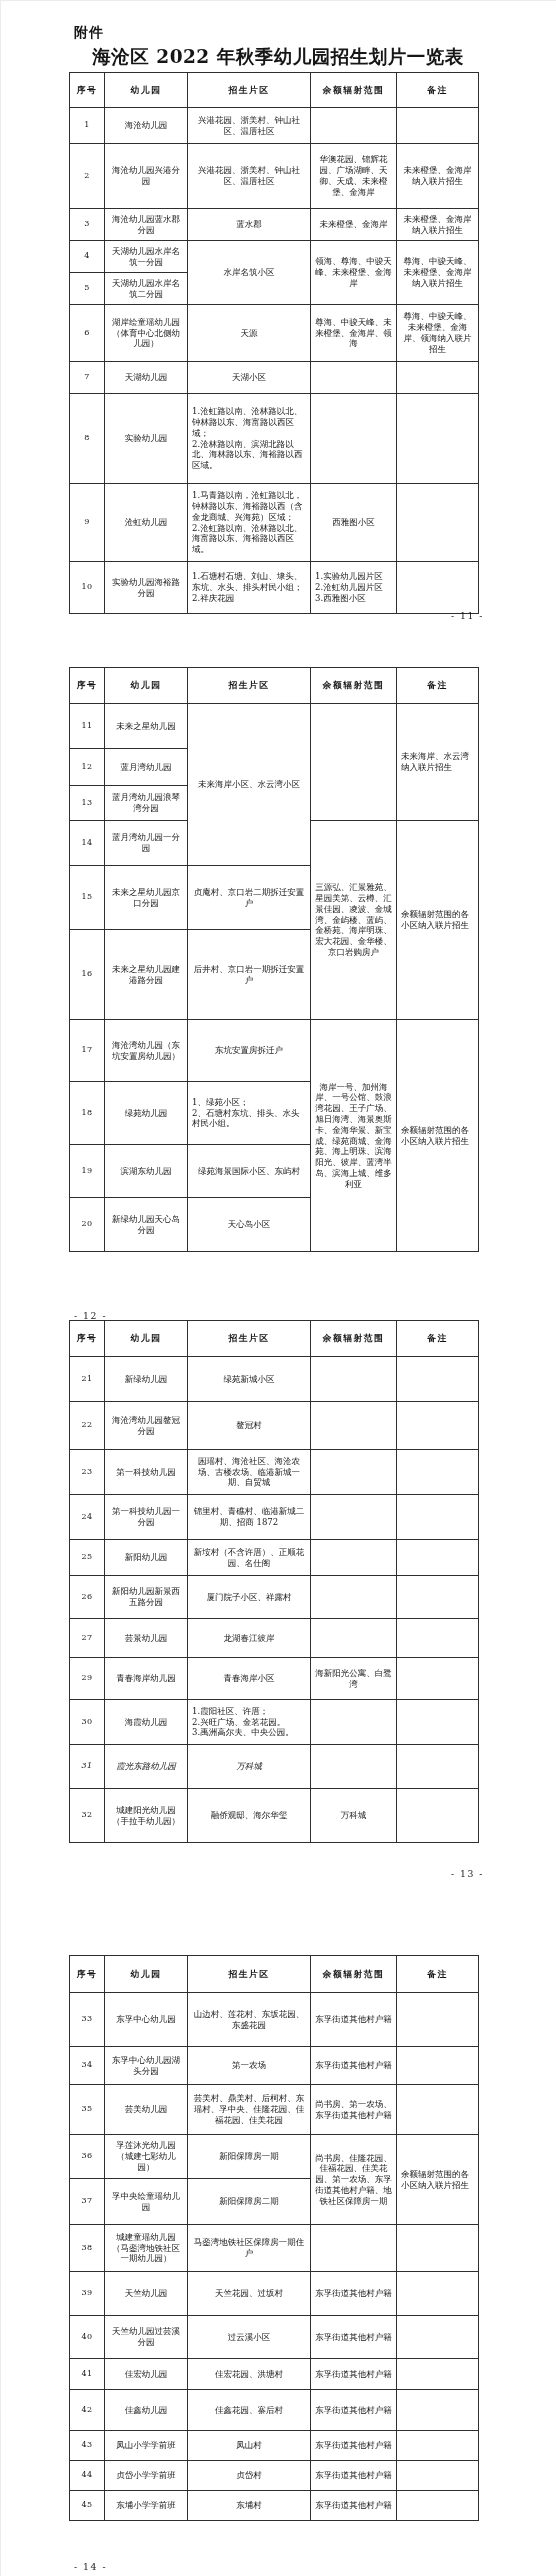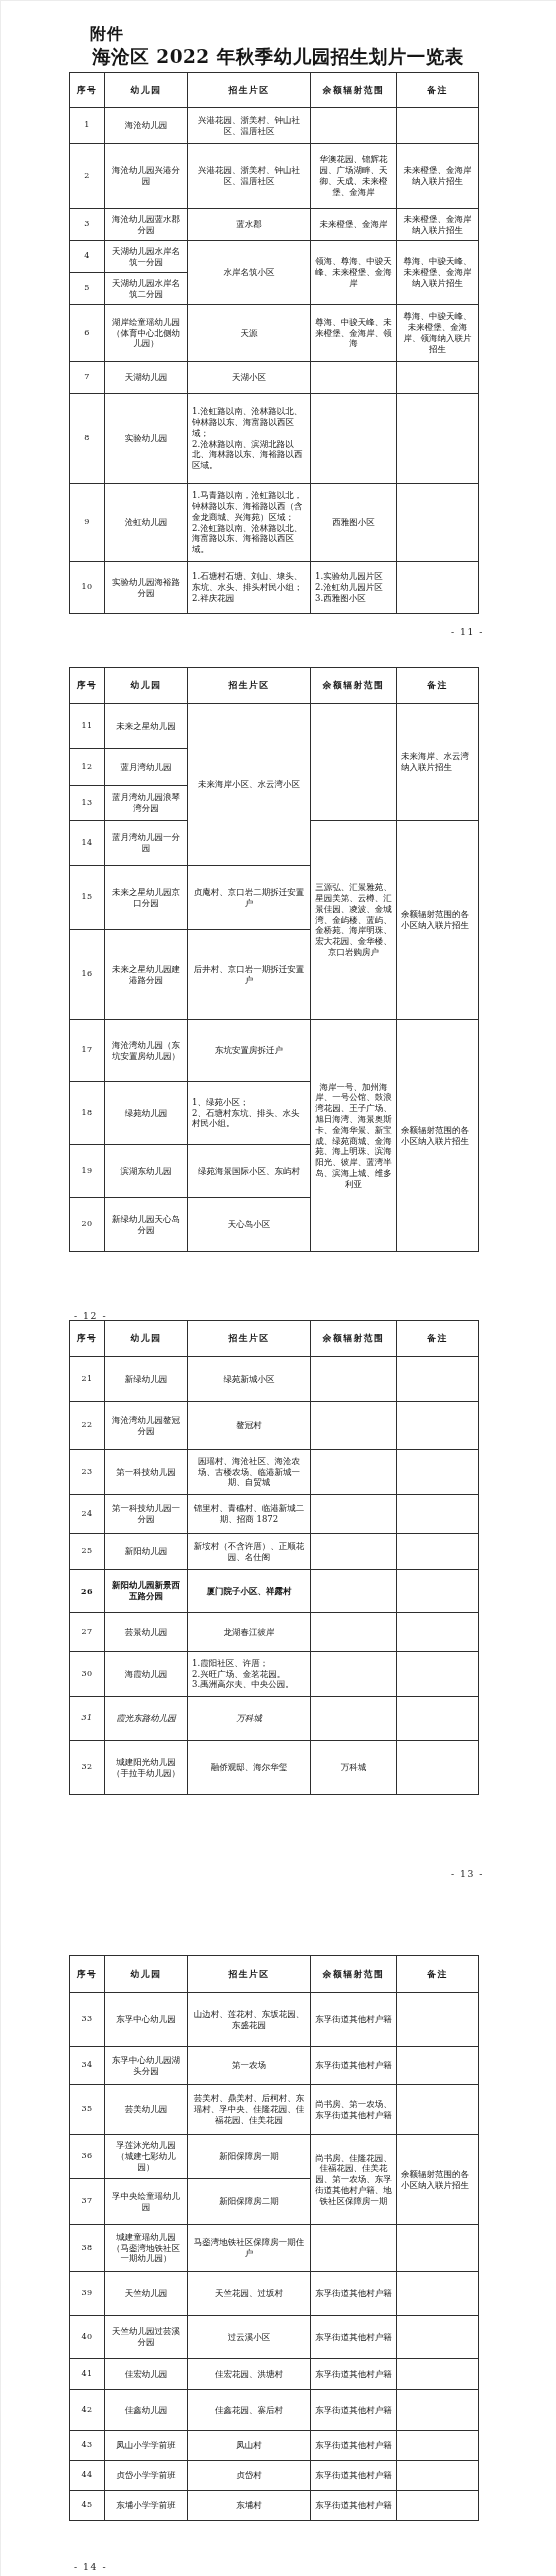--- a/index.html
+++ b/index.html
@@ -3,23 +3,23 @@
 <meta charset="utf-8">
 <style>
   html,body{margin:0;padding:0;background:#ffffff;}
   .page{
     position:relative;width:556px;height:2601px;background:#fff;
     color:#161616;font-family:"DejaVu Serif","Liberation Serif",serif;
     overflow:hidden;
     box-shadow:inset 1px 1px 0 #ececec;
   }
   .attachment{
-    position:absolute;left:90px;top:24px;
+    position:absolute;left:74px;top:24px;
     font-family:Liberation Sans, sans-serif;
-    font-size:16px;font-weight:600;letter-spacing:1px;
+    font-size:14px;font-weight:600;letter-spacing:1px;
   }
   .doc-title{
     position:absolute;left:0;top:44px;width:100%;
     text-align:center;font-size:18.5px;font-weight:700;letter-spacing:0.5px;
     font-family:"DejaVu Serif","Liberation Serif",serif;
   }
   table.sched{
     position:absolute;left:69px;width:410px;
     border-collapse:collapse;table-layout:fixed;
     background:#fff;
@@ -138,21 +138,21 @@
           <td class="c1">实验幼儿园海裕路分园</td>
           <td class="c2 left">1.石塘村石塘、刘山、埭头、东坑、水头、排头村民小组；
 2.祥庆花园</td>
           <td class="c3 left">1.实验幼儿园片区
 2.沧虹幼儿园片区
 3.西雅图小区</td>
           <td class="c4"></td>
         </tr>
       </tbody>
     </table>
-  <div class="pagenum right" style="top: 626px;">- 11 -</div>
+  <div class="pagenum right" style="top: 610px;">- 11 -</div>
 
   <table class="sched" style="top: 667px;">
       <colgroup>
         <col style="width: 35px;">
         <col style="width: 83px;">
         <col style="width: 123px;">
         <col style="width: 86px;">
         <col style="width: 82px;">
       </colgroup>
       <thead>
@@ -255,46 +255,53 @@
           <td class="c3"></td>
           <td class="c4"></td>
         </tr>
         <tr style="height: 45px;">
           <td class="c0">23</td>
           <td class="c1">第一科技幼儿园</td>
           <td class="c2">囷瑶村、海沧社区、海沧农场、古楼农场、临港新城一期、自贸城</td>
           <td class="c3"></td>
           <td class="c4"></td>
         </tr>
-        <tr style="height: 39px;">
+        <tr style="height: 45px;">
           <td class="c0">24</td>
           <td class="c1">第一科技幼儿园一分园</td>
           <td class="c2">锦里村、青礁村、临港新城二期、招商 1872</td>
           <td class="c3"></td>
           <td class="c4"></td>
         </tr>
         <tr style="height: 36px;">
           <td class="c0">25</td>
           <td class="c1">新阳幼儿园</td>
           <td class="c2">新垵村（不含许厝）、正顺花园、名仕阁</td>
           <td class="c3"></td>
           <td class="c4"></td>
         </tr>
-        <tr style="height: 43px; font-weight: bold;">
+        <tr style="height: 43px;">
           <td class="c0">26</td>
           <td class="c1">新阳幼儿园新景西五路分园</td>
           <td class="c2">厦门院子小区、祥露村</td>
           <td class="c3"></td>
           <td class="c4"></td>
         </tr>
         <tr style="height: 39px;">
           <td class="c0">27</td>
           <td class="c1">芸景幼儿园</td>
           <td class="c2">龙湖春江彼岸</td>
           <td class="c3"></td>
+          <td class="c4"></td>
+        </tr>
+        <tr style="height: 42px;">
+          <td class="c0">29</td>
+          <td class="c1">青春海岸幼儿园</td>
+          <td class="c2">青春海岸小区</td>
+          <td class="c3">海新阳光公寓、白鹭湾</td>
           <td class="c4"></td>
         </tr>
         <tr style="height: 45px;">
           <td class="c0">30</td>
           <td class="c1">海霞幼儿园</td>
           <td class="c2 left">1.霞阳社区、许厝；
 2.兴旺广场、金茗花园。
 3.禹洲高尔夫、中央公园。</td>
           <td class="c3"></td>
           <td class="c4"></td>

